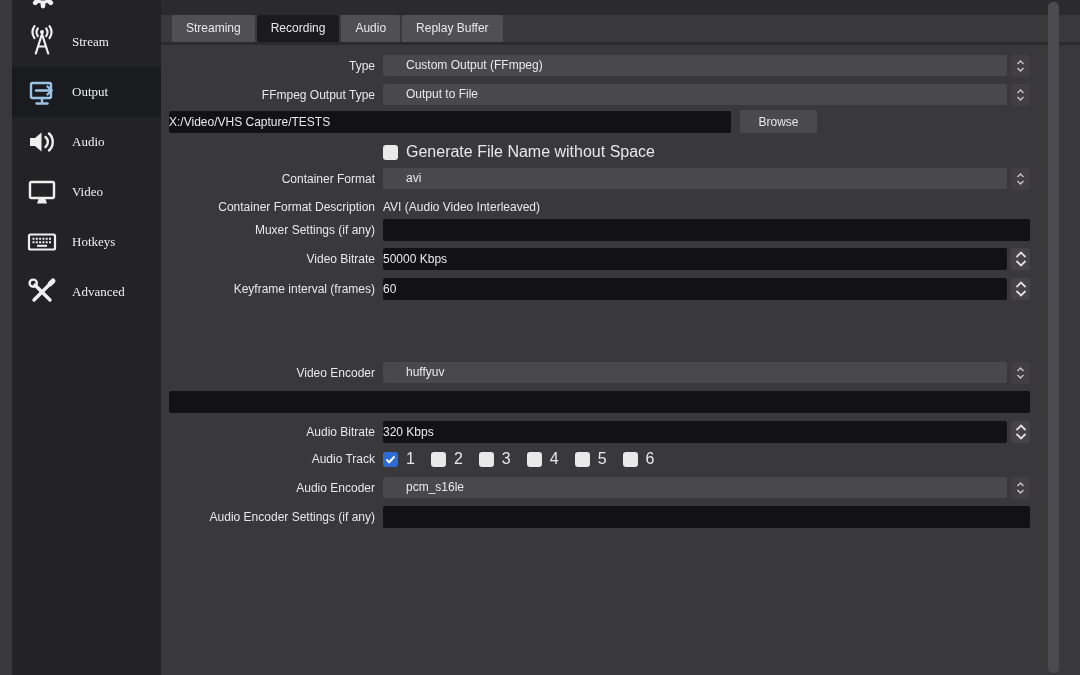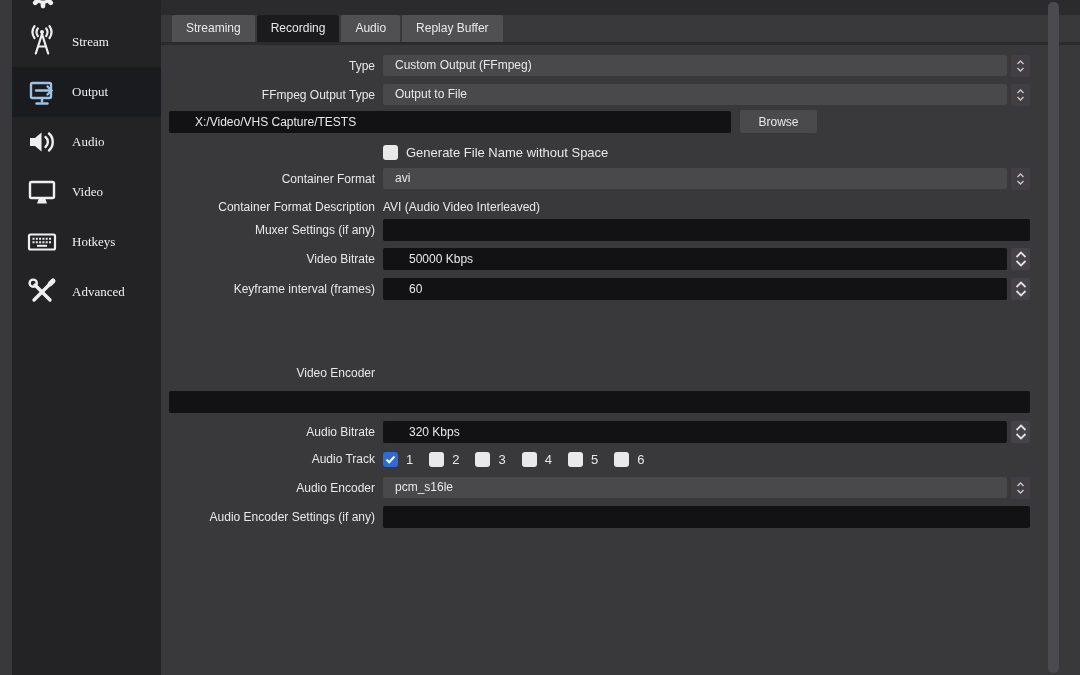--- a/index.html
+++ b/index.html
@@ -31,42 +31,42 @@
 
   
   .form { position:absolute; top:0; left:0; width:869px; height:675px; }
   .row { position:absolute; left:0; width:869px; height:21px; display:flex;
          align-items:center; }
   .row-label { width:214px; flex:0 0 214px; text-align:right; color:#E8E8E8;
                font-size:12px; padding-right:0; }
   .ctrl { margin-left:8px; flex:1; display:flex; align-items:center; }
 
   .combo-body { flex:1; height:21px; background:#49484B; border-radius:2px;
-                color:#E9E9E9; font-size:12px; line-height:21px; padding-left:12px; }
+                color:#E9E9E9; font-size:12px; line-height:21px; padding-left:23px; }
   .spin-btn { width:19px; height:22px; margin-left:4px; background:#413F43;
               border-radius:2px; display:flex; flex-direction:column;
               align-items:center; justify-content:center; flex:0 0 19px; }
   .spin-btn.bigarrows { background:#454347; }
   .drop-btn { width:19px; height:22px; margin-left:4px; background:#454347;
               border-radius:2px; display:flex; align-items:center;
               justify-content:center; flex:0 0 19px; }
 
   .dark-input { flex:1; height:22px; background:#121214; border:none;
                 border-radius:2px; color:#E9E9E9; font-size:12px;
-                padding-left:26px; outline:none; }
+                padding-left:0; outline:none; }
   .file-input { flex:0 0 562px; }
   .browse-btn { width:77px; height:23px; margin-left:9px; background:#4A494C;
                 border:none; border-radius:2px; color:#E9E9E9; font-size:12px; }
 
   .static-value { color:#E8E8E8; font-size:12px; }
 
   .cb { width:15px; height:15px; border-radius:3px; background:#E9E9E9;
         display:flex; align-items:center; justify-content:center; flex:0 0 15px; }
   .cb.checked { background:#2E6BD3; }
-  .cb-label { color:#E8E8E8; font-size:13px; margin-left:8px; }
+  .cb-label { color:#E8E8E8; font-size:16px; margin-left:8px; }
   .cb-row { height:16px; }
   .track-group { display:flex; align-items:center; gap:16px; }
   .track { display:flex; align-items:center; gap:8px; }
 
   
   .r0{top:55px}.r1{top:84px}.r2{top:111px}.r3{top:144px}.r4{top:168px}
   .r5{top:196px}.r6{top:219px}.r7{top:248px}.r8{top:278px}.r9{top:307px}
   .r10{top:338px}.r11{top:362px}.r12{top:391px}.r13{top:421px}.r14{top:451px}
   .r15{top:477px}.r16{top:506px}
 
@@ -278,20 +278,28 @@
                 <path d="M1.5 8 L6 3.5 L10.5 8 M1.5 12 L6 16.5 L10.5 12" fill="none" stroke="#E2E2E2" stroke-width="1.8"></path>
               </svg>
           </span>
         </span>
       </div>
 
 
 
       <div class="row r11">
         <span class="row-label">Video Encoder</span>
+        <span class="ctrl">
+          <span class="combo-body">huffyuv</span>
+          <span class="spin-btn">
+            <svg width="9" height="14" viewBox="0 0 9 14">
+                <path d="M1.5 5 L4.5 2 L7.5 5 M1.5 9 L4.5 12 L7.5 9" fill="none" stroke="#C9C9C9" stroke-width="1.4"></path>
+              </svg>
+          </span>
+        </span>
       </div>
 
       <div class="row r12">
         <span class="ctrl">
           <input class="dark-input" value="" style="">
         </span>
       </div>
 
       <div class="row r13">
         <span class="row-label">Audio Bitrate</span>

